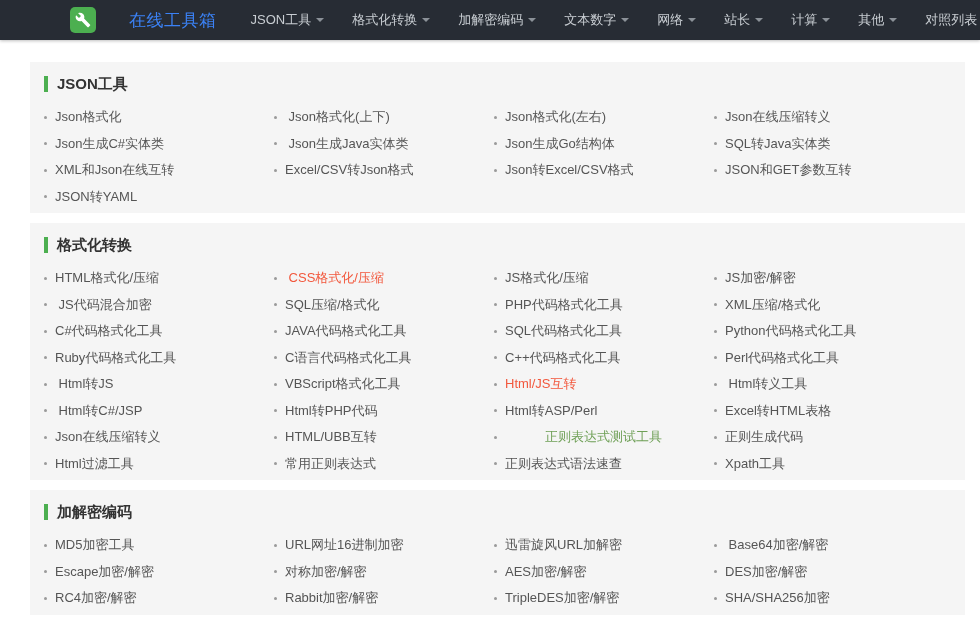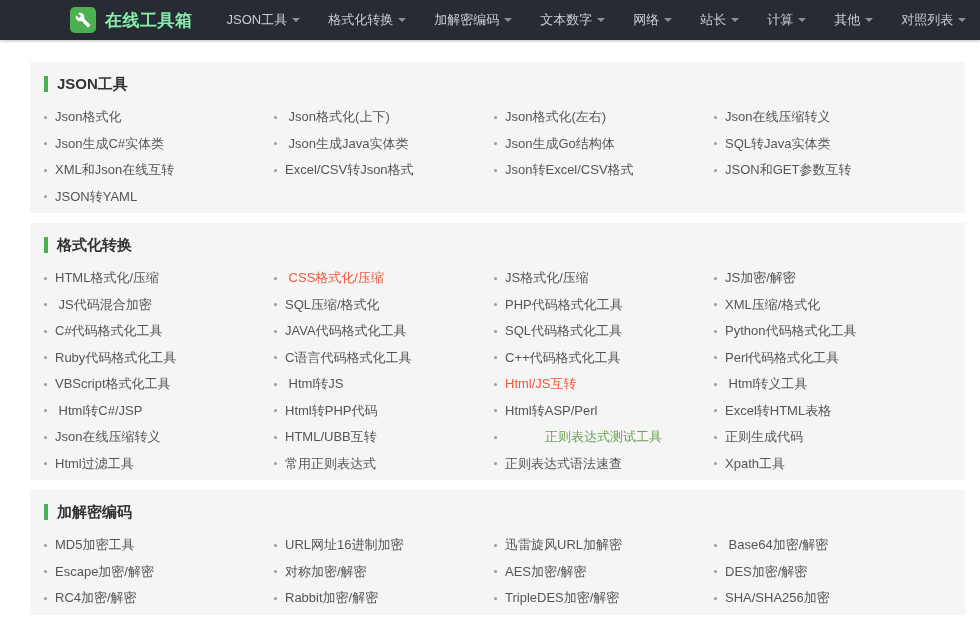--- a/index.html
+++ b/index.html
@@ -19,21 +19,21 @@
   nav{
     height:40px;background:var(--nav-bg);display:flex;align-items:center;
     padding-left:70px;box-shadow:0 1px 3px rgba(0,0,0,.25);
   }
   .brand{display:flex;align-items:center;gap:9px;margin-right:20px;cursor:pointer;}
   .brand-icon{
     width:26px;height:26px;border-radius:5px;background:var(--accent);
     display:flex;align-items:center;justify-content:center;flex:0 0 auto;
   }
   .brand-icon svg{width:16px;height:16px;fill:#ffffff;}
-  .brand-name{color:#86efac;font-size:17px;font-weight:bold;letter-spacing:.5px;white-space:nowrap;}
+  .brand-name{color:#3b82f6;font-size:17px;font-weight:normal;letter-spacing:.5px;white-space:nowrap;margin-left:24px;}
   .nav-menu{display:flex;align-items:center;height:40px;}
   .nav-item{
     display:flex;align-items:center;height:40px;padding:0 14px;
     color:#c9ced3;font-size:13px;cursor:pointer;white-space:nowrap;
   }
   .caret{
     width:0;height:0;border-left:4px solid transparent;border-right:4px solid transparent;
     border-top:4px solid #8b9198;margin-left:5px;
   }
   main{padding:22px 15px 0 30px;}
@@ -229,25 +229,25 @@
         <li>
           <span class="dot"></span>
           <a class="tool">C++代码格式化工具</a>
         </li>
         <li>
           <span class="dot"></span>
           <a class="tool">Perl代码格式化工具</a>
         </li>
         <li>
           <span class="dot"></span>
+          <a class="tool">&nbsp;Html转JS</a>
+        </li>
+        <li>
+          <span class="dot"></span>
           <a class="tool">VBScript格式化工具</a>
-        </li>
-        <li>
-          <span class="dot"></span>
-          <a class="tool">&nbsp;Html转JS</a>
         </li>
         <li>
           <span class="dot"></span>
           <a class="tool orange">Html/JS互转</a>
         </li>
         <li>
           <span class="dot"></span>
           <a class="tool">&nbsp;Html转义工具</a>
         </li>
         <li>

